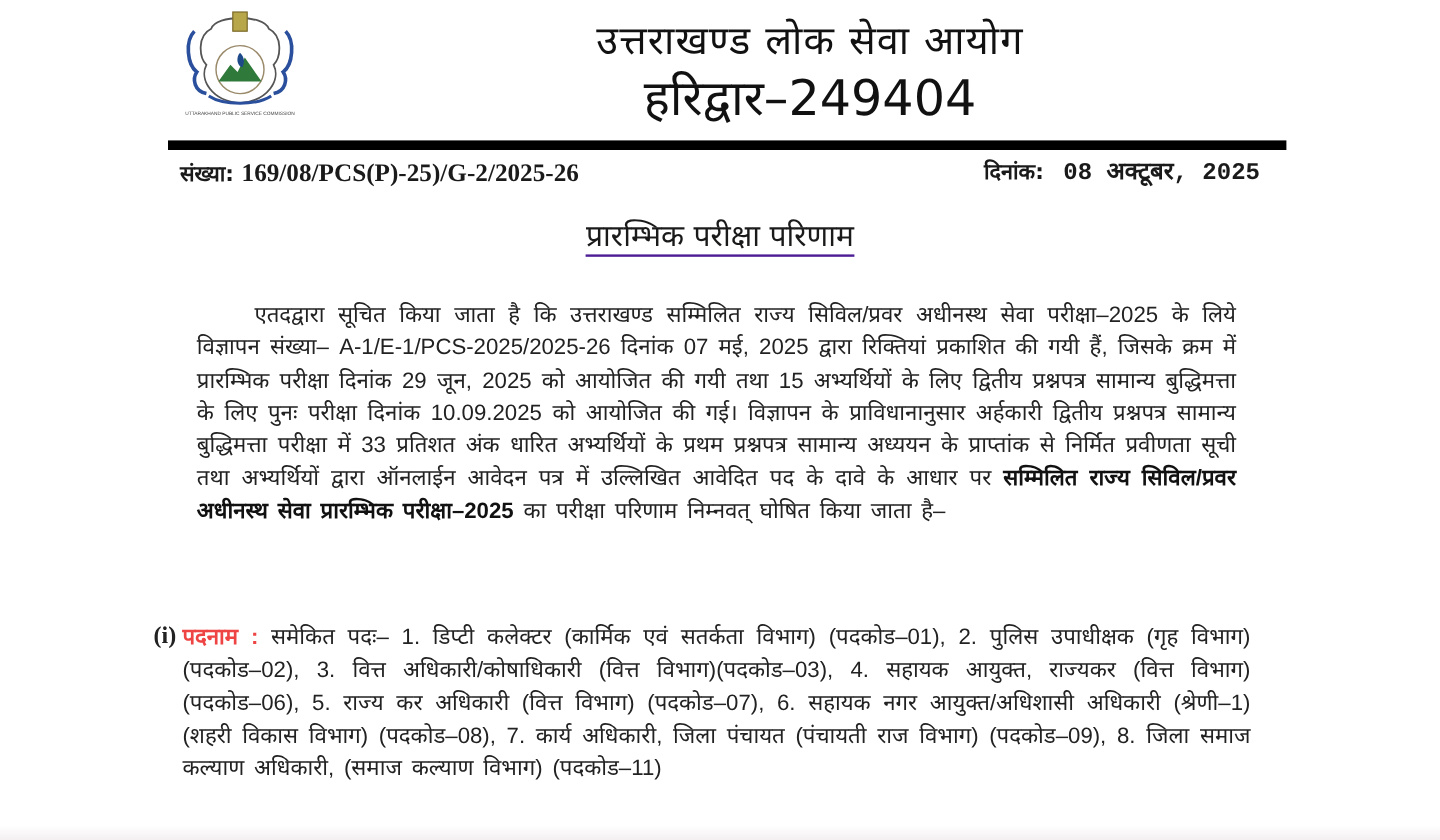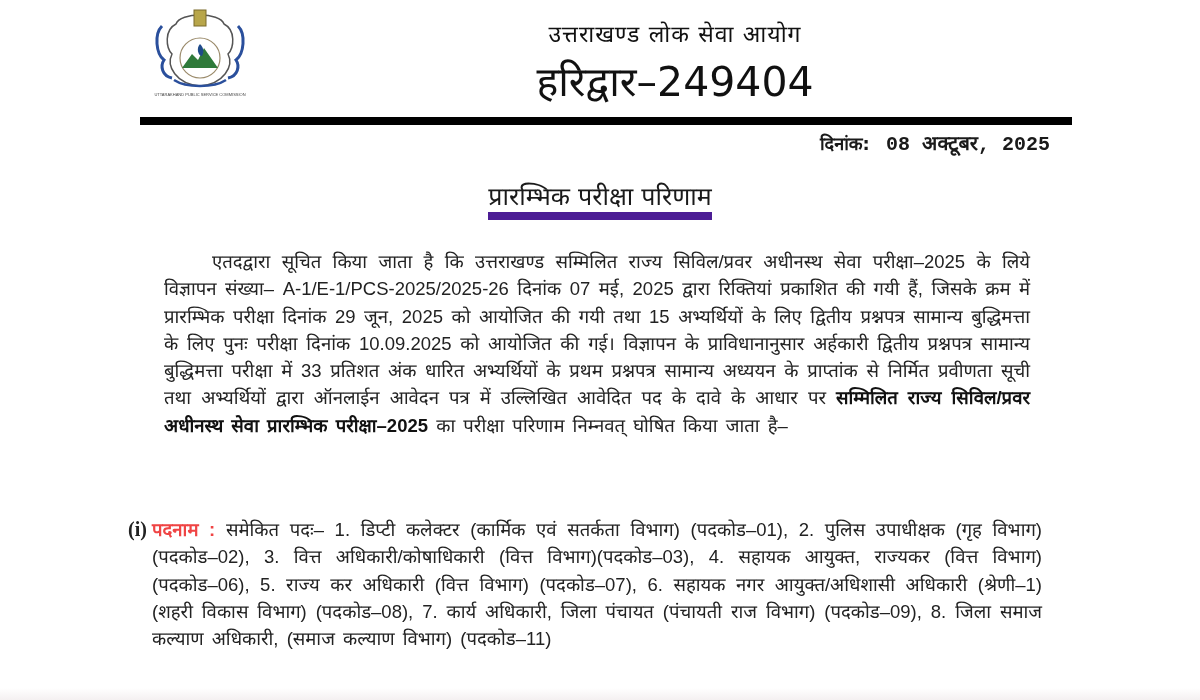--- a/index.html
+++ b/index.html
@@ -5,37 +5,37 @@
   html, body { margin: 0; padding: 0; }
   body {
     width: 1200px; height: 700px; overflow: hidden; background: #ffffff;
     font-family: "DejaVu Sans", "Liberation Sans", sans-serif; color: #1a1a1a;
     position: relative;
   }
   .page { position: absolute; left: 0; top: 0; width: 1200px; height: 700px; }
   .logo { position: absolute; left: 150px; top: 4px; width: 100px; height: 96px; }
   .org-title {
     position: absolute; left: 420px; top: 12px; width: 510px; text-align: center;
-    font-size: 23px; line-height: 44px; letter-spacing: 1px; color: #111;
+    font-size: 33px; line-height: 44px; letter-spacing: 1px; color: #111;
   }
   .org-address {
     position: absolute; left: 420px; top: 60px; width: 510px; text-align: center;
     font-size: 41px; line-height: 44px; color: #111;
   }
   .rule { position: absolute; left: 140px; top: 117px; width: 932px; height: 8px; background: #000; }
   .ref { position: absolute; left: 150px; top: 130px; font-size: 18px; line-height: 28px; font-weight: bold; }
   .ref .lbl { font-weight: bold; }
   .ref .num { font-family: "Liberation Serif", "DejaVu Serif", serif; font-size: 21px; font-weight: bold; }
   .date { position: absolute; right: 150px; top: 130px; font-size: 18px; line-height: 28px; font-weight: bold; }
   .date .val { font-family: Liberation Mono, monospace; font-size: 20px; margin-left: 10px; }
   .heading {
     position: absolute; left: 0; width: 1200px; top: 178px; text-align: center;
   }
   .heading span {
-    font-size: 25px; line-height: 38px; border-bottom: 8px solid #4c1d95; padding-bottom: 1px;
+    font-size: 25px; line-height: 38px; border-bottom: 2px solid #4c1d95; padding-bottom: 1px;
   }
   .body-text {
     position: absolute; left: 152px; top: 236px; width: 890px;
     font-size: 18.5px; line-height: 27.3px; text-align: justify; text-align-last: left;
     font-family: "Liberation Sans", "DejaVu Sans", sans-serif; color: #222;
     word-spacing: 3px;
   }
   .body-text p { margin: 12px; text-indent: 48px; }
   .body-text b { color: #111; }
   .post-list {
@@ -63,20 +63,24 @@
     <path d="M50 40 C46 44 48 52 52 52 C54 48 54 44 50 40 Z" fill="#1f4a8a"></path>
     <path d="M24 76 C36 84 64 84 76 76" fill="none" stroke="#2a4f9c" stroke-width="2.5"></path>
     <text x="50" y="92" font-size="4" text-anchor="middle" fill="#444" font-family="Liberation Sans, sans-serif">UTTARAKHAND PUBLIC SERVICE COMMISSION</text>
   </svg>
 
   <div class="org-title">उत्तराखण्ड लोक सेवा आयोग</div>
   <div class="org-address">हरिद्वार–249404</div>
 
   <div class="rule"></div>
 
+  <div class="ref">
+    <span class="lbl">संख्या:</span>
+    <span class="num">169/08/PCS(P)-25)/G-2/2025-26</span>
+  </div>
   <div class="date">
     <span>दिनांक:</span>
     <span class="val">08 अक्टूबर, 2025</span>
   </div>
 
   <div class="heading">
     <span>प्रारम्भिक परीक्षा परिणाम</span>
   </div>
 
   <div class="body-text">

